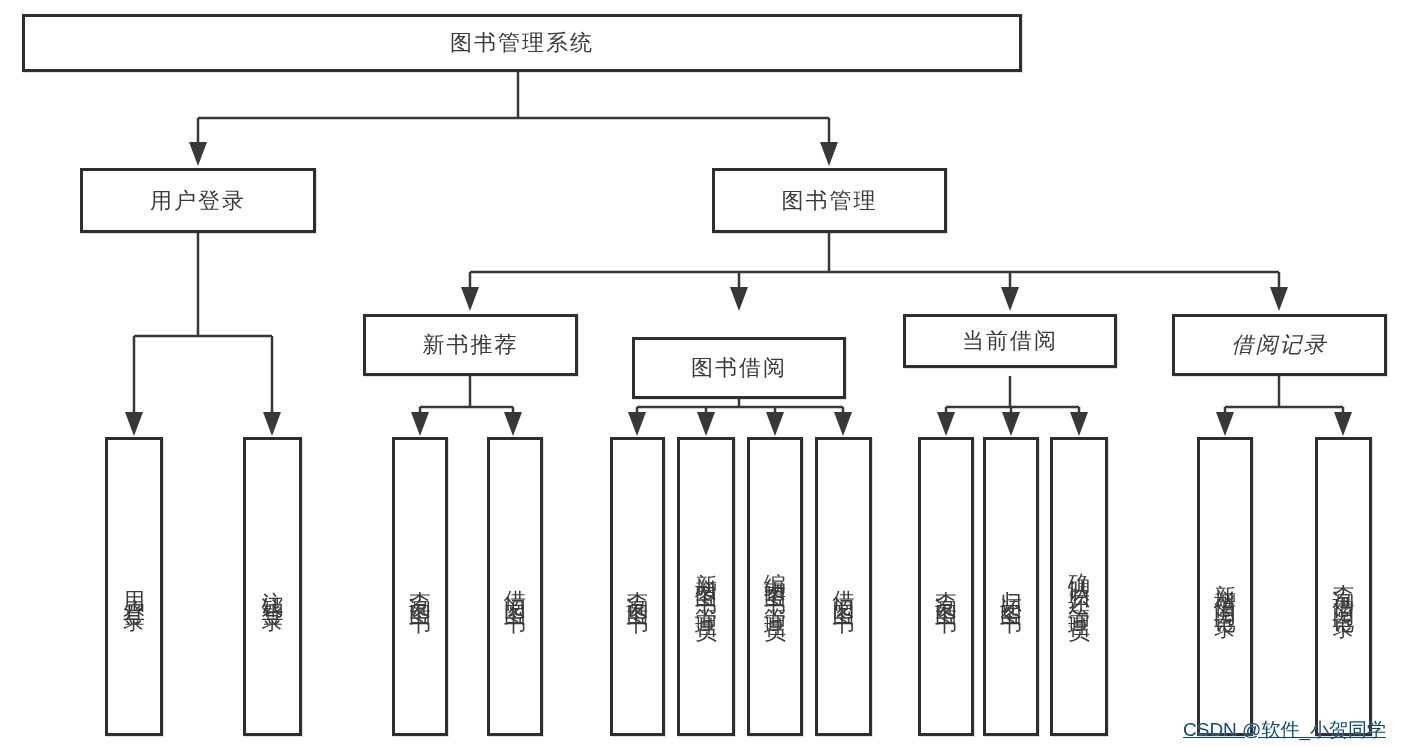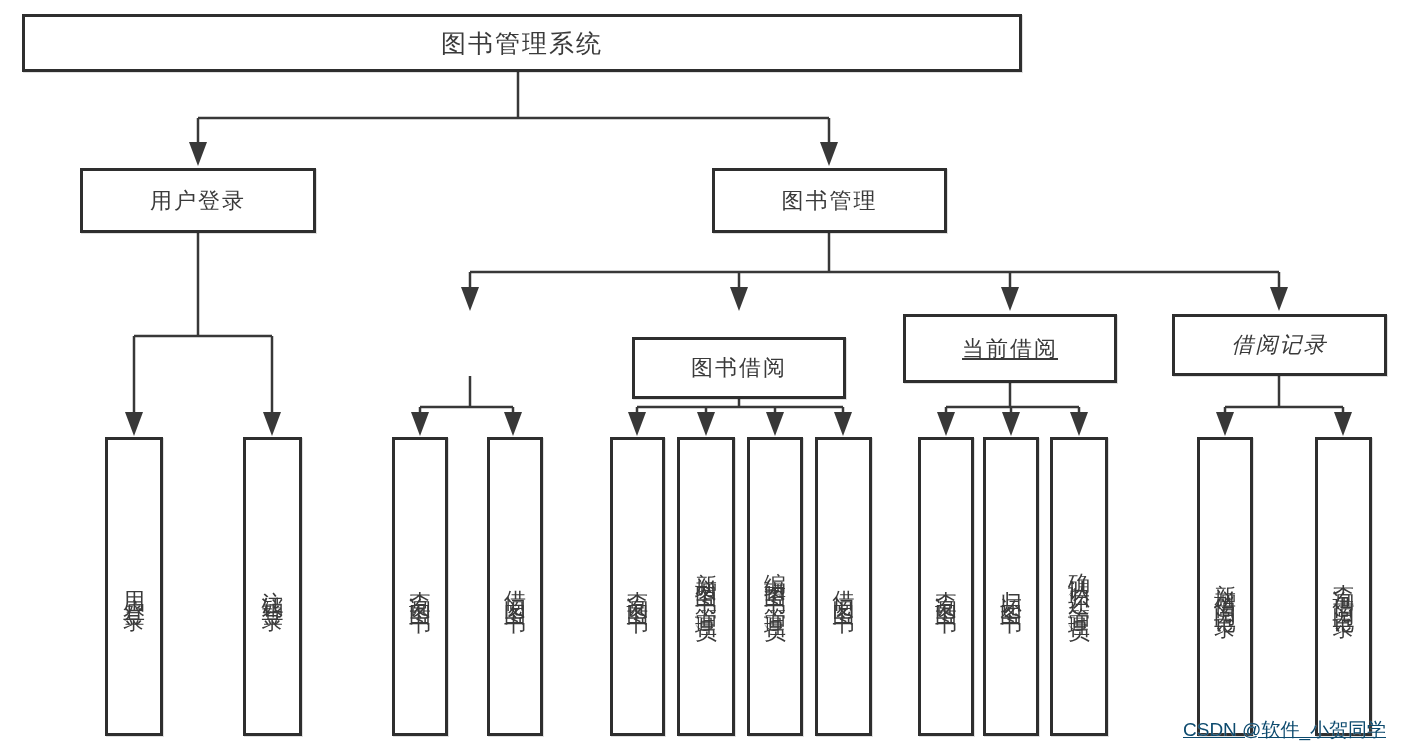--- a/index.html
+++ b/index.html
@@ -19,37 +19,37 @@
     position:absolute;
     background:#ffffff;
     border:3px solid #2e2e2e;
     box-sizing:border-box;
     display:flex;align-items:center;justify-content:center;
     color:#3a3a3a;
     z-index:2;
     box-shadow:1px 1px 0 rgba(0,0,0,0.12);
   }
   .h-label{font-size:22px;letter-spacing:2px;white-space:nowrap;}
-  .root-label{font-size:25px;letter-spacing:2px;}
+  .root-label{font-size:22px;letter-spacing:2px;}
   .v-box span{
     writing-mode:vertical-rl;
     text-orientation:mixed;
     font-size:22px;
     letter-spacing:7px;
     line-height:1;
   }
   
   #root-box{left:22px;top:14px;width:1000px;height:58px;}
   
   #node-user-login{left:80px;top:168px;width:236px;height:65px;}
   #node-book-management{left:712px;top:168px;width:235px;height:65px;}
   
   #node-new-book-recommend{left:363px;top:314px;width:215px;height:62px;}
   #node-book-borrow{left:632px;top:314px;width:214px;height:62px;margin-top:23px;}
-  #node-current-borrow{left:903px;top:314px;width:214px;height:69px;text-decoration:underline;}
+  #node-current-borrow{left:903px;top:314px;width:214px;height:54px;}
   #node-borrow-records{left:1172px;top:314px;width:215px;height:62px;font-style:italic;}
   
   .v-box{top:437px;height:299px;}
   #leaf-user-login{left:105px;width:58px;}
   #leaf-logout{left:243px;width:59px;}
   #leaf-query-books-recommend{left:392px;width:56px;}
   #leaf-borrow-books-recommend{left:487px;width:56px;}
   #leaf-query-books-borrow{left:610px;width:55px;}
   #leaf-add-book-admin{left:677px;width:58px;}
   #leaf-edit-book-admin{left:747px;width:56px;}
@@ -152,20 +152,23 @@
     <span class="root-label">图书管理系统</span>
   </div>
 
   <div class="box" id="node-user-login">
     <span class="h-label">用户登录</span>
   </div>
   <div class="box" id="node-book-management">
     <span class="h-label">图书管理</span>
   </div>
 
+  <div class="box" id="node-new-book-recommend">
+    <span class="h-label">新书推荐</span>
+  </div>
   <div class="box" id="node-book-borrow">
     <span class="h-label">图书借阅</span>
   </div>
   <div class="box" id="node-current-borrow">
     <span class="h-label">当前借阅</span>
   </div>
   <div class="box" id="node-borrow-records">
     <span class="h-label">借阅记录</span>
   </div>
 

